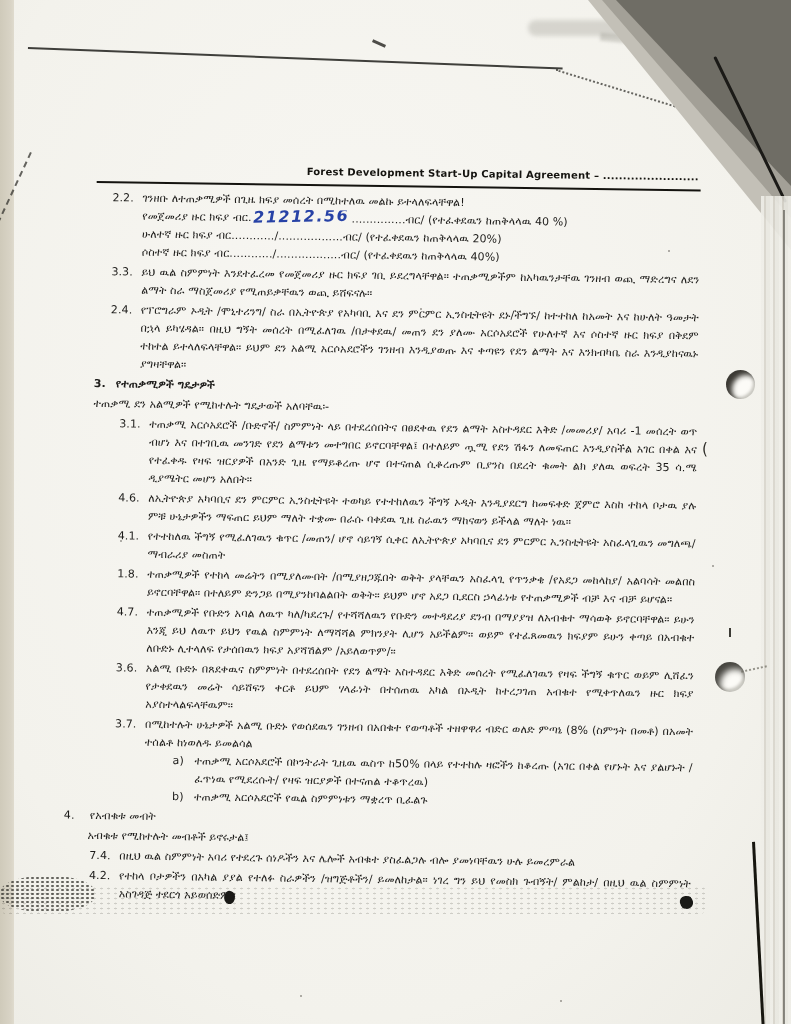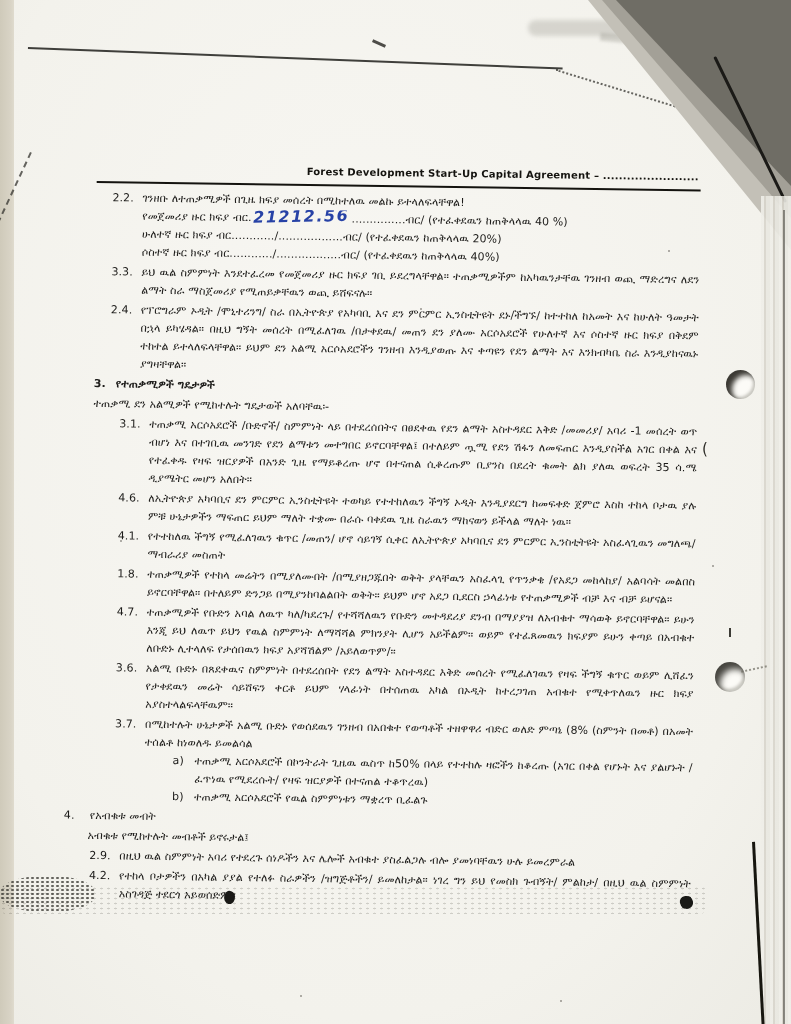--- a/index.html
+++ b/index.html
@@ -200,21 +200,21 @@
       </span>
     </div>
 
     <div class="para" style="margin-left:-24px;">
       <span class="num" style="flex-basis:26px;">4.</span>
       <span class="ptxt" style="text-align:left;">የአብቁቱ መብት</span>
     </div>
     <div class="intro-line">አብቁቱ የሚከተሉት መብቶች ይኖሩታል፤</div>
 
     <div class="para indent-4x">
-      <span class="num">2.9.</span>
+      <span class="num">7.4.</span>
       <span class="ptxt">በዚህ ዉል ስምምነት አባሪ የተደረጉ ሰነዶችን እና ሌሎች አብቁተ ያስፈልጋሉ ብሎ ያመነባቸዉን ሁሉ ይመረምራል</span>
     </div>
 
     <div class="para indent-4x">
       <span class="num">4.2.</span>
       <span class="ptxt">የተከላ ቦታዎችን በአካል ያያል የተለፉ ስራዎችን /ዝግጅቶችን/ ይመለከታል። ነገረ ግን ይህ የመስክ ጉብኝት/ ምልከታ/ በዚህ ዉል ስምምነት አስገዳጅ ተደርጎ አይወሰድም።</span>
     </div>
   </div>
 </div>
 

